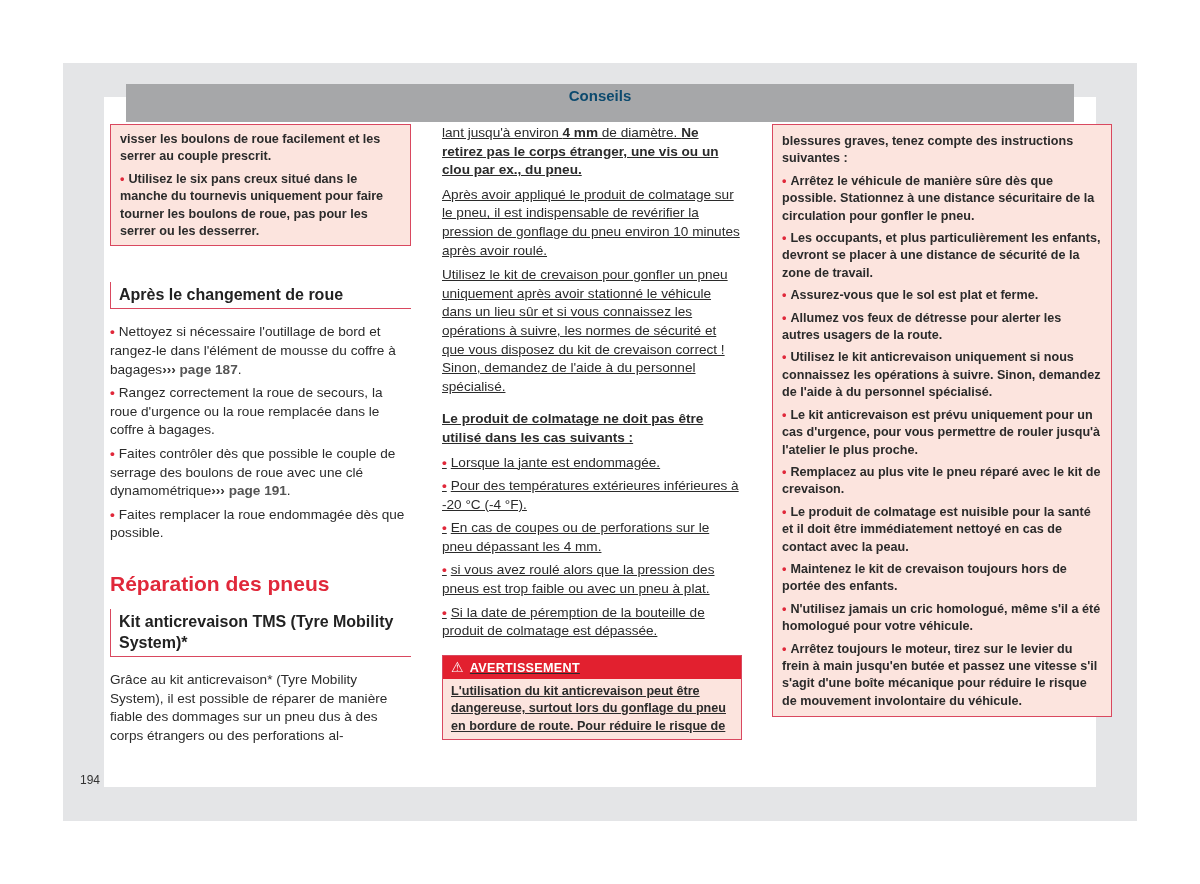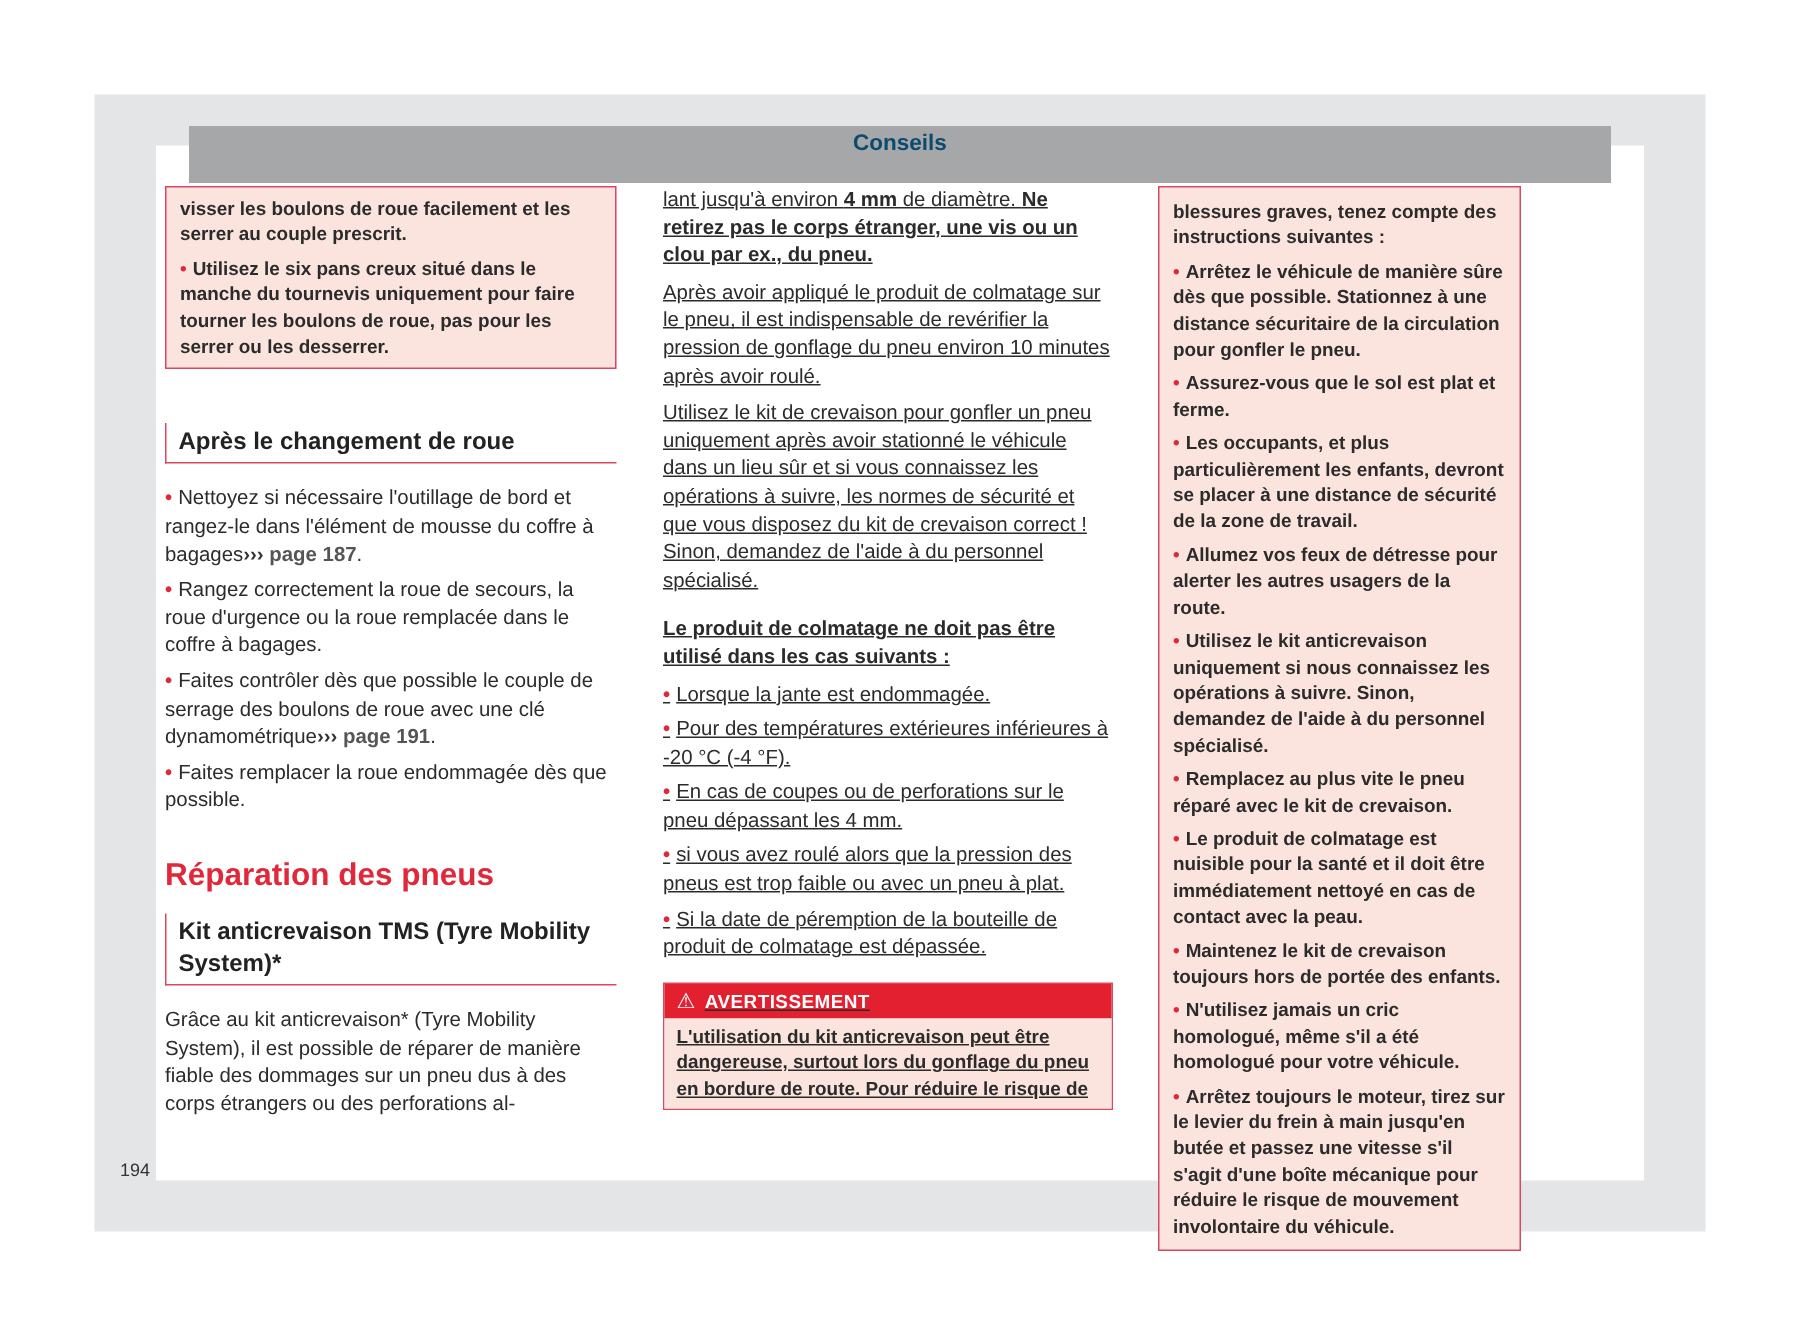--- a/index.html
+++ b/index.html
@@ -8,21 +8,21 @@
 
   .outer-frame { position: absolute; left: 63px; top: 63px; width: 1074px; height: 758px; background: #e4e5e7; }
   .page { position: absolute; left: 104px; top: 97px; width: 992px; height: 690px; background: #ffffff; }
   .header-bar { position: absolute; left: 126px; top: 84px; width: 948px; height: 38px; background: #a6a7a9; color: #0c4a6e; font-weight: bold; font-size: 15px; text-align: center; line-height: 23px; }
 
   .page-number { position: absolute; left: 80px; top: 773px; font-size: 12px; color: #333; text-align: center; }
 
   .col { position: absolute; font-size: 13.6px; line-height: 18.6px; color: #2b2b2b; }
   .col1 { left: 110px; top: 124px; width: 301px; }
   .col2 { left: 442px; top: 124px; width: 300px; text-decoration: underline; }
-  .col3 { left: 772px; top: 124px; width: 242px; }
+  .col3 { left: 772px; top: 124px; width: 340px; }
 
   .warn-box { background: #fce4de; border: 1.5px solid #d9485f; padding: 6px 9px 5px 9px; font-weight: bold; font-size: 12.6px; line-height: 17.4px; color: #2b2b2b; }
   .warn-box p { margin-bottom: 5px; }
   .warn-box p:last-child { margin-bottom: 0; }
 
   .bullet { color: #e0283a; font-weight: bold; margin-right: 4px; }
 
   .subhead { margin-top: 36px; border-left: 1.5px solid #d9485f; border-bottom: 1.5px solid #d9485f; padding: 2px 0 3px 8px; font-weight: bold; font-size: 16px; line-height: 21px; color: #222; }
   .col1 .list { margin-top: 14px; }
   .col1 .list p { margin-bottom: 5px; }
@@ -86,24 +86,25 @@
   <div class="warning-panel">
     <div class="warning-header"><span class="tri">⚠</span><span>AVERTISSEMENT</span></div>
     <div class="warning-body">L'utilisation du kit anticrevaison peut être dangereuse, surtout lors du gonflage du pneu en bordure de route. Pour réduire le risque de</div>
   </div>
 </div>
 
 <div class="col col3">
   <div class="warn-box">
     <p>blessures graves, tenez compte des instructions suivantes :</p>
     <p><span class="bullet">•</span><span>Arrêtez le véhicule de manière sûre dès que possible. Stationnez à une distance sécuritaire de la circulation pour gonfler le pneu.</span></p>
+    <p><span class="bullet">•</span><span>Les occupants, et plus particulièrement les enfants, devront se placer à une distance de sécurité de la zone de travail.</span></p>
     <p><span class="bullet">•</span><span>Assurez-vous que le sol est plat et ferme.</span></p>
-    <p><span class="bullet">•</span><span>Les occupants, et plus particulièrement les enfants, devront se placer à une distance de sécurité de la zone de travail.</span></p>
     <p><span class="bullet">•</span><span>Allumez vos feux de détresse pour alerter les autres usagers de la route.</span></p>
     <p><span class="bullet">•</span><span>Utilisez le kit anticrevaison uniquement si nous connaissez les opérations à suivre. Sinon, demandez de l'aide à du personnel spécialisé.</span></p>
+    <p><span class="bullet">•</span><span>Le kit anticrevaison est prévu uniquement pour un cas d'urgence, pour vous permettre de rouler jusqu'à l'atelier le plus proche.</span></p>
     <p><span class="bullet">•</span><span>Remplacez au plus vite le pneu réparé avec le kit de crevaison.</span></p>
     <p><span class="bullet">•</span><span>Le produit de colmatage est nuisible pour la santé et il doit être immédiatement nettoyé en cas de contact avec la peau.</span></p>
     <p><span class="bullet">•</span><span>Maintenez le kit de crevaison toujours hors de portée des enfants.</span></p>
     <p><span class="bullet">•</span><span>N'utilisez jamais un cric homologué, même s'il a été homologué pour votre véhicule.</span></p>
     <p><span class="bullet">•</span><span>Arrêtez toujours le moteur, tirez sur le levier du frein à main jusqu'en butée et passez une vitesse s'il s'agit d'une boîte mécanique pour réduire le risque de mouvement involontaire du véhicule.</span></p>
   </div>
 </div>
 
 <div class="page-number">194</div>
 

